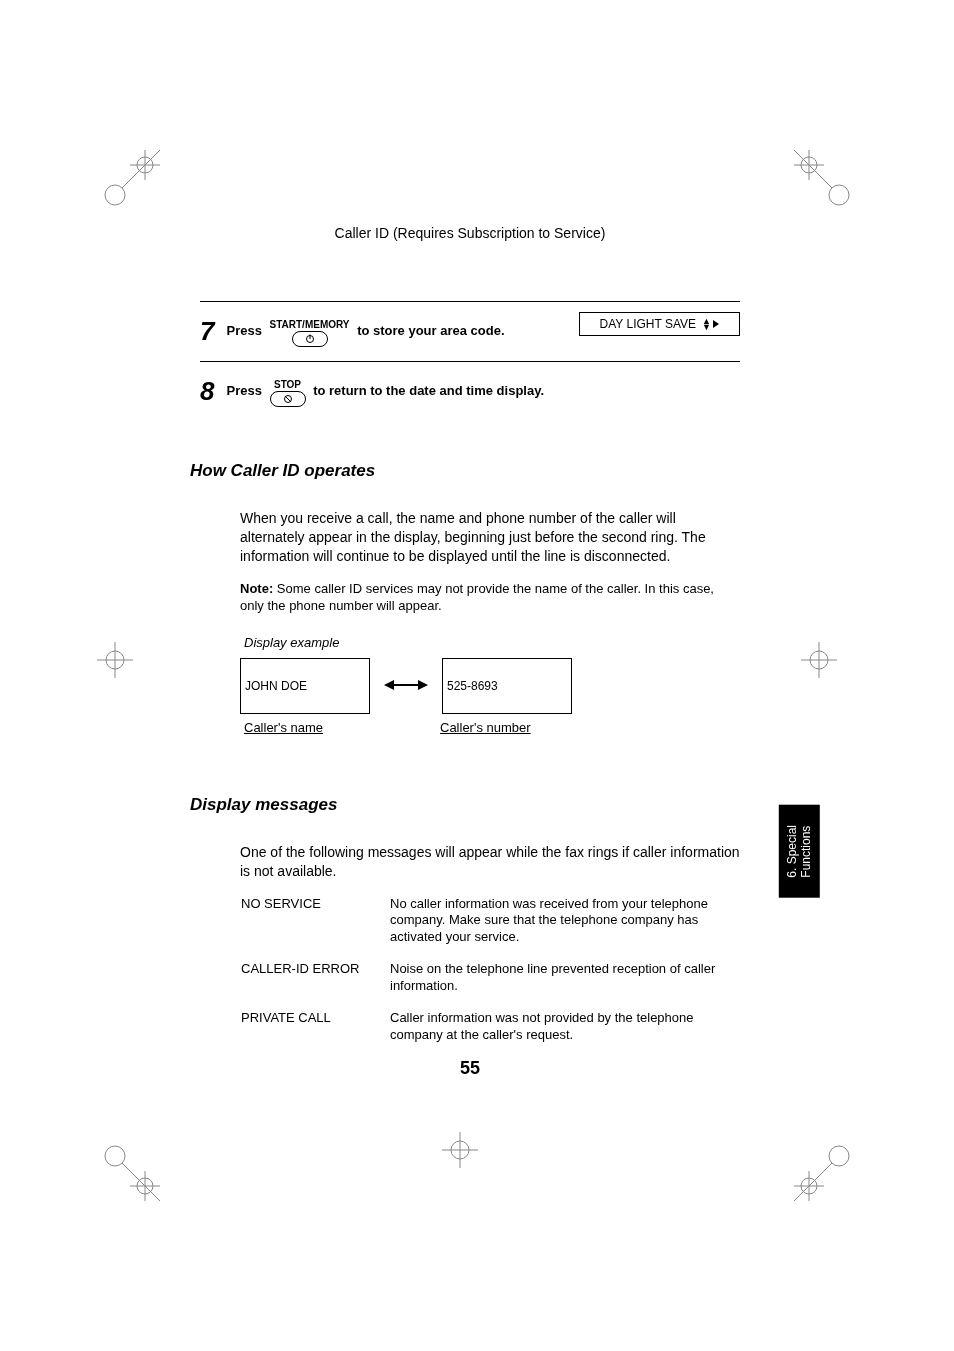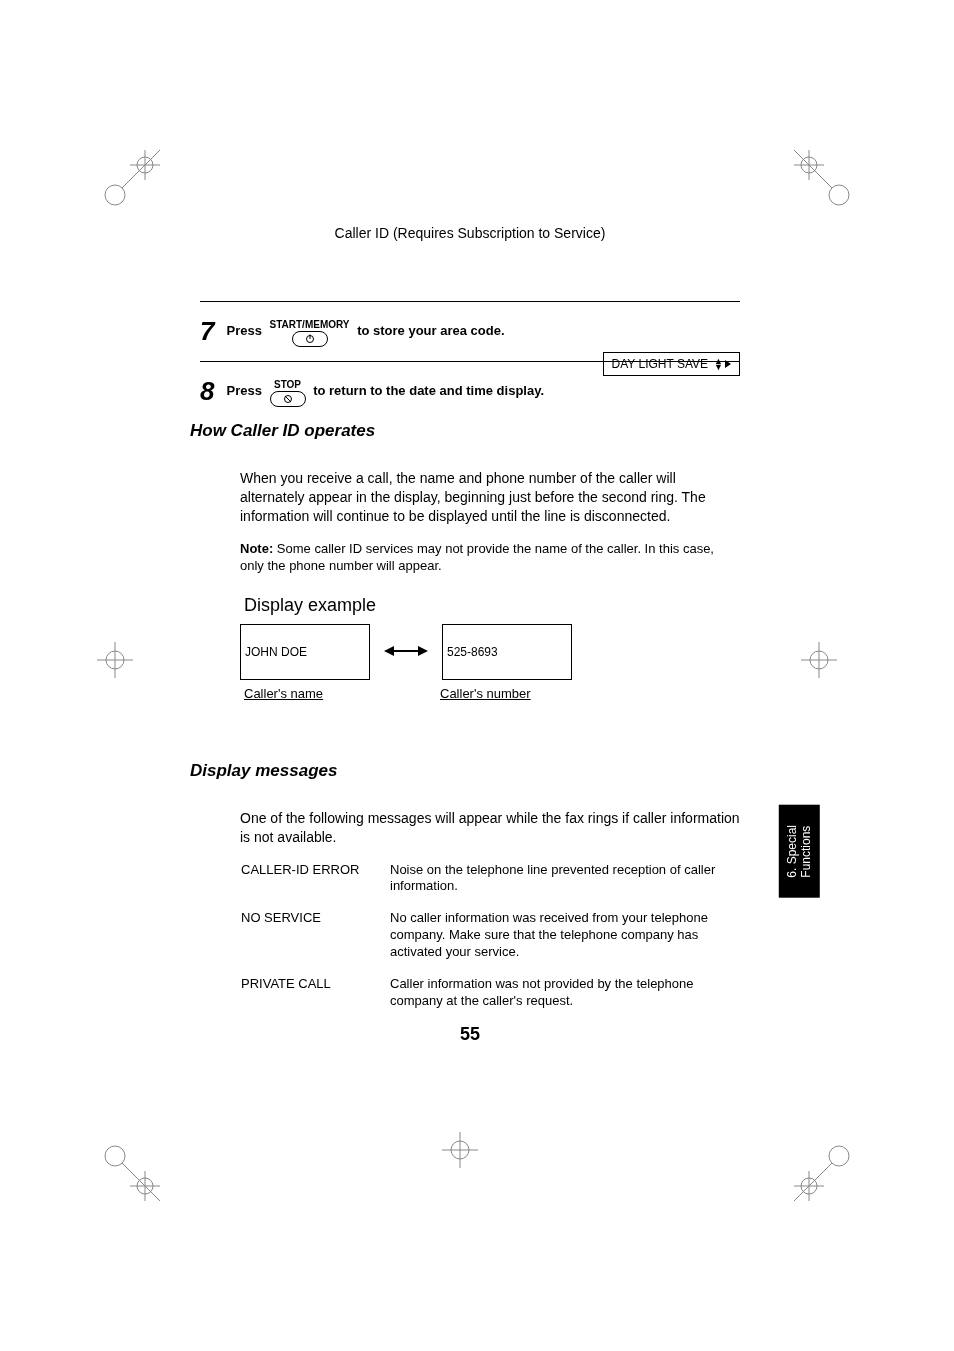--- a/index.html
+++ b/index.html
@@ -64,56 +64,57 @@
     border: 1px solid #000;
     border-radius: 9px;
     display: flex;
     align-items: center;
     justify-content: center;
     font-size: 9px;
     margin: 0 auto;
   }
   .display-box {
     border: 1px solid #000;
-    padding: 2px 8px;
+    padding: 2px 20px;
     font-size: 12px;
     display: inline-flex;
     align-items: center;
     height: 18px;
-    margin-top: 40px;
   }
   .display-step7 {
     position: absolute;
     right: 0;
     top: 10px;
   }
   .section-heading {
     font-size: 17px;
     font-weight: bold;
     font-style: italic;
+    margin-top: 40px;
     margin-bottom: 16px;
     margin-left: -10px;
   }
   .body-text {
     font-size: 14px;
     line-height: 1.35;
     margin-left: 40px;
     margin-bottom: 14px;
     margin-top: 28px;
   }
   .note {
     font-size: 13px;
     line-height: 1.35;
     margin-left: 40px;
     margin-bottom: 20px;
   }
   .example-label {
-    font-size: 18px;
+    font-size: 13px;
     margin-left: 44px;
     margin-bottom: 8px;
+    font-style: italic;
   }
   .example-row {
     margin-left: 40px;
     display: flex;
     align-items: center;
   }
   .ex-box {
     border: 1px solid #000;
     padding: 18px 4px;
     font-size: 12px;
@@ -259,26 +260,26 @@
     <div class="cap1">Caller's name</div>
     <div class="cap2">Caller's number</div>
   </div>
 
   <div class="section-heading" style="margin-top:60px;">Display messages</div>
   <div class="body-text">One of the following messages will appear while the fax rings if caller information is not available.</div>
 
   <table class="msg">
     <tbody>
         <tr>
+      <td class="label">NO SERVICE</td>
+      <td>No caller information was received from your telephone company. Make sure that the telephone company has activated your service.</td>
+    </tr>
+    <tr>
       <td class="label">CALLER-ID ERROR</td>
       <td>Noise on the telephone line prevented reception of caller information.</td>
-    </tr>
-    <tr>
-      <td class="label">NO SERVICE</td>
-      <td>No caller information was received from your telephone company. Make sure that the telephone company has activated your service.</td>
     </tr>
     <tr>
       <td class="label">PRIVATE CALL</td>
       <td>Caller information was not provided by the telephone company at the caller's request.</td>
     </tr>
   </tbody>
     </table>
 
   <div class="side-tab" style="white-space:pre;">6. Special
 Functions</div>

